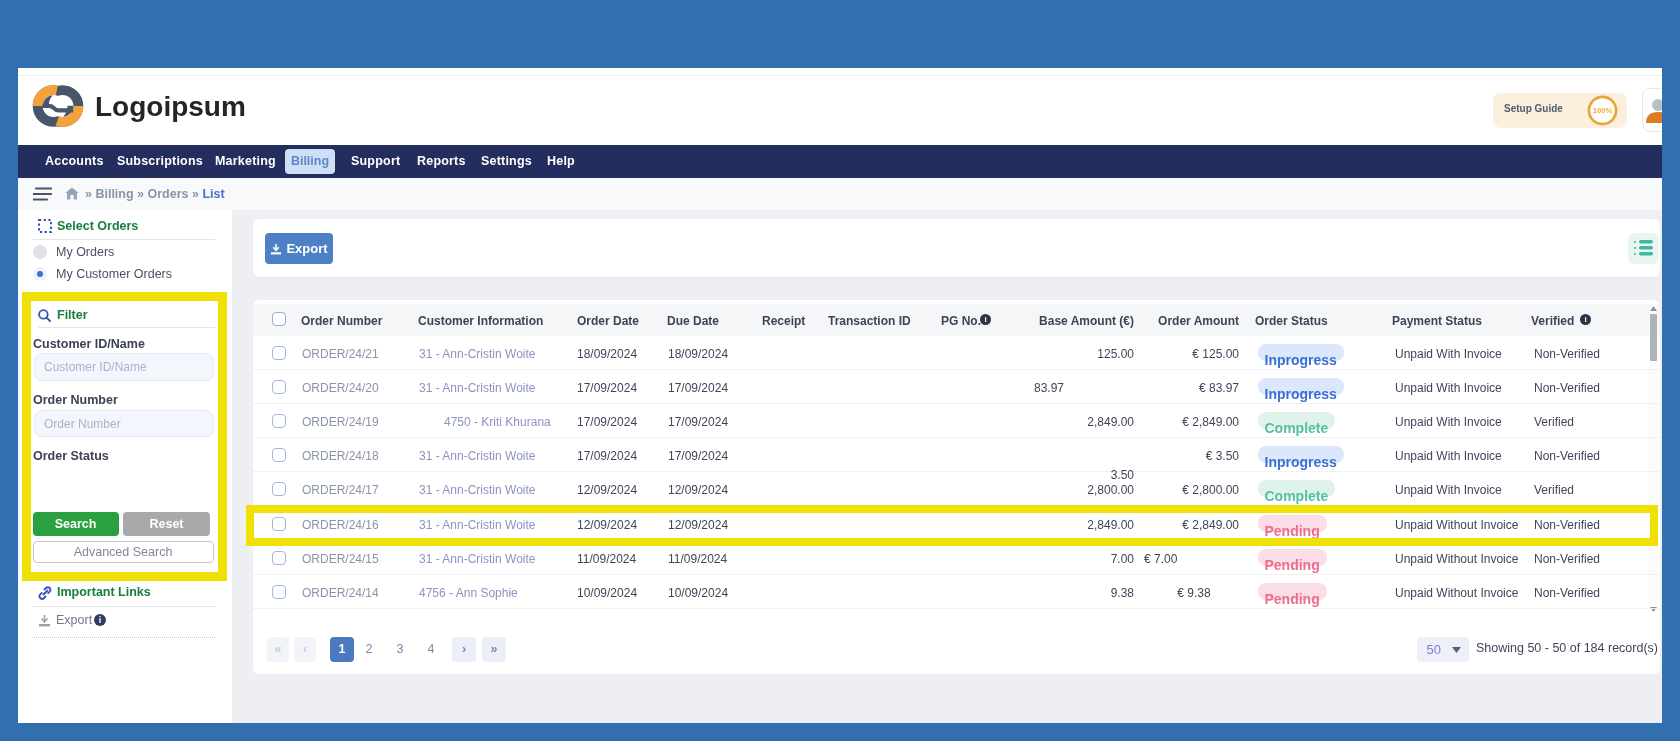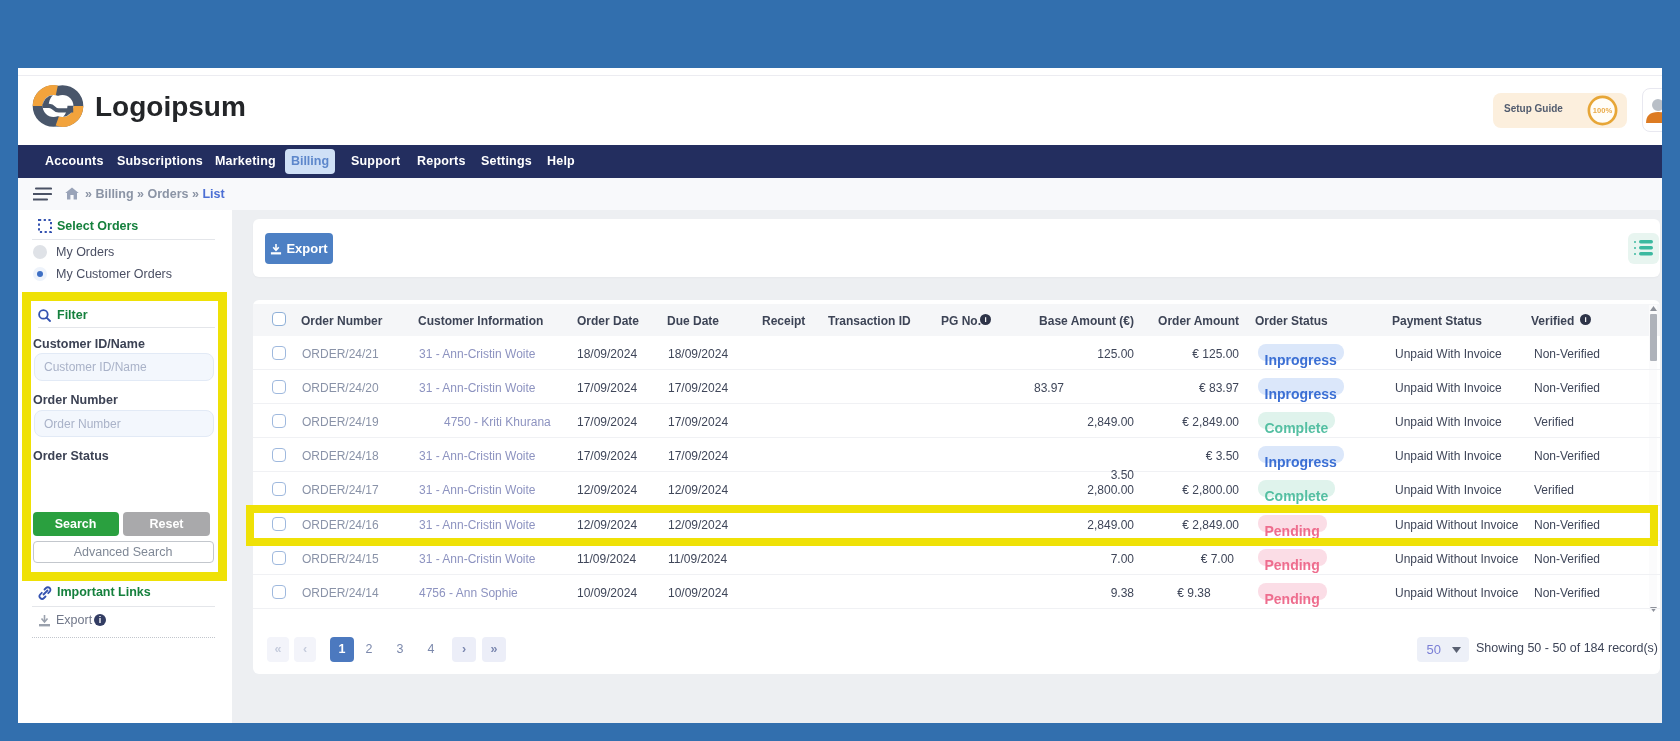--- a/index.html
+++ b/index.html
@@ -299,21 +299,21 @@
     <div class="td c-dark" style="left:1142px;">Unpaid Without Invoice</div>
     <div class="td c-dark" style="left:1281px;">Non-Verified</div>
   </div>
         <div class="trow" style="top:240.60000000000002px;">
     <div class="cb"></div>
     <div class="td c-ord" style="left:49px;">ORDER/24/15</div>
     <div class="td c-cust" style="left:166px;">31 - Ann-Cristin Woite</div>
     <div class="td c-dark" style="left:324px;">11/09/2024</div>
     <div class="td c-dark" style="left:415px;">11/09/2024</div>
     <div class="td c-dark" style="left:781px; width:100px; text-align:right;">7.00</div>
-    <div class="td c-dark" style="left:891px; width:90px; text-align:right;">€ 7.00</div>
+    <div class="td c-dark" style="left:891px; width:90px; text-align:left;">€ 7.00</div>
     <div class="badge b-pend">Pending</div>
     <div class="td c-dark" style="left:1142px;">Unpaid Without Invoice</div>
     <div class="td c-dark" style="left:1281px;">Non-Verified</div>
   </div>
         <div class="trow" style="top:274.70000000000005px;">
     <div class="cb"></div>
     <div class="td c-ord" style="left:49px;">ORDER/24/14</div>
     <div class="td c-cust" style="left:166px;">4756 - Ann Sophie</div>
     <div class="td c-dark" style="left:324px;">10/09/2024</div>
     <div class="td c-dark" style="left:415px;">10/09/2024</div>

